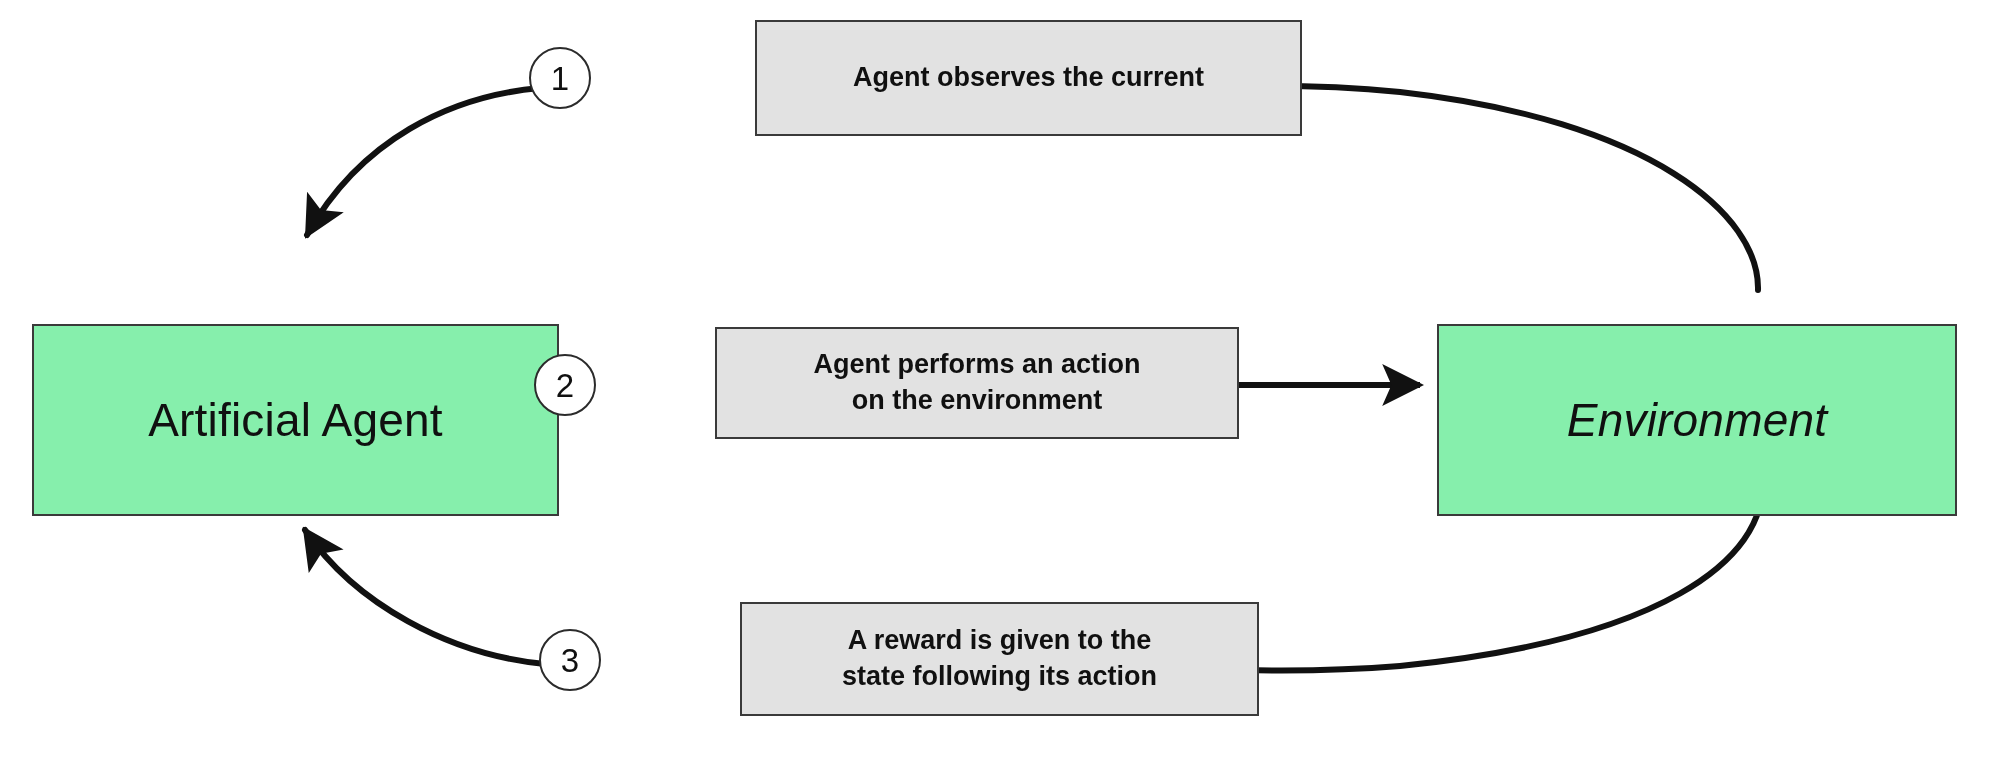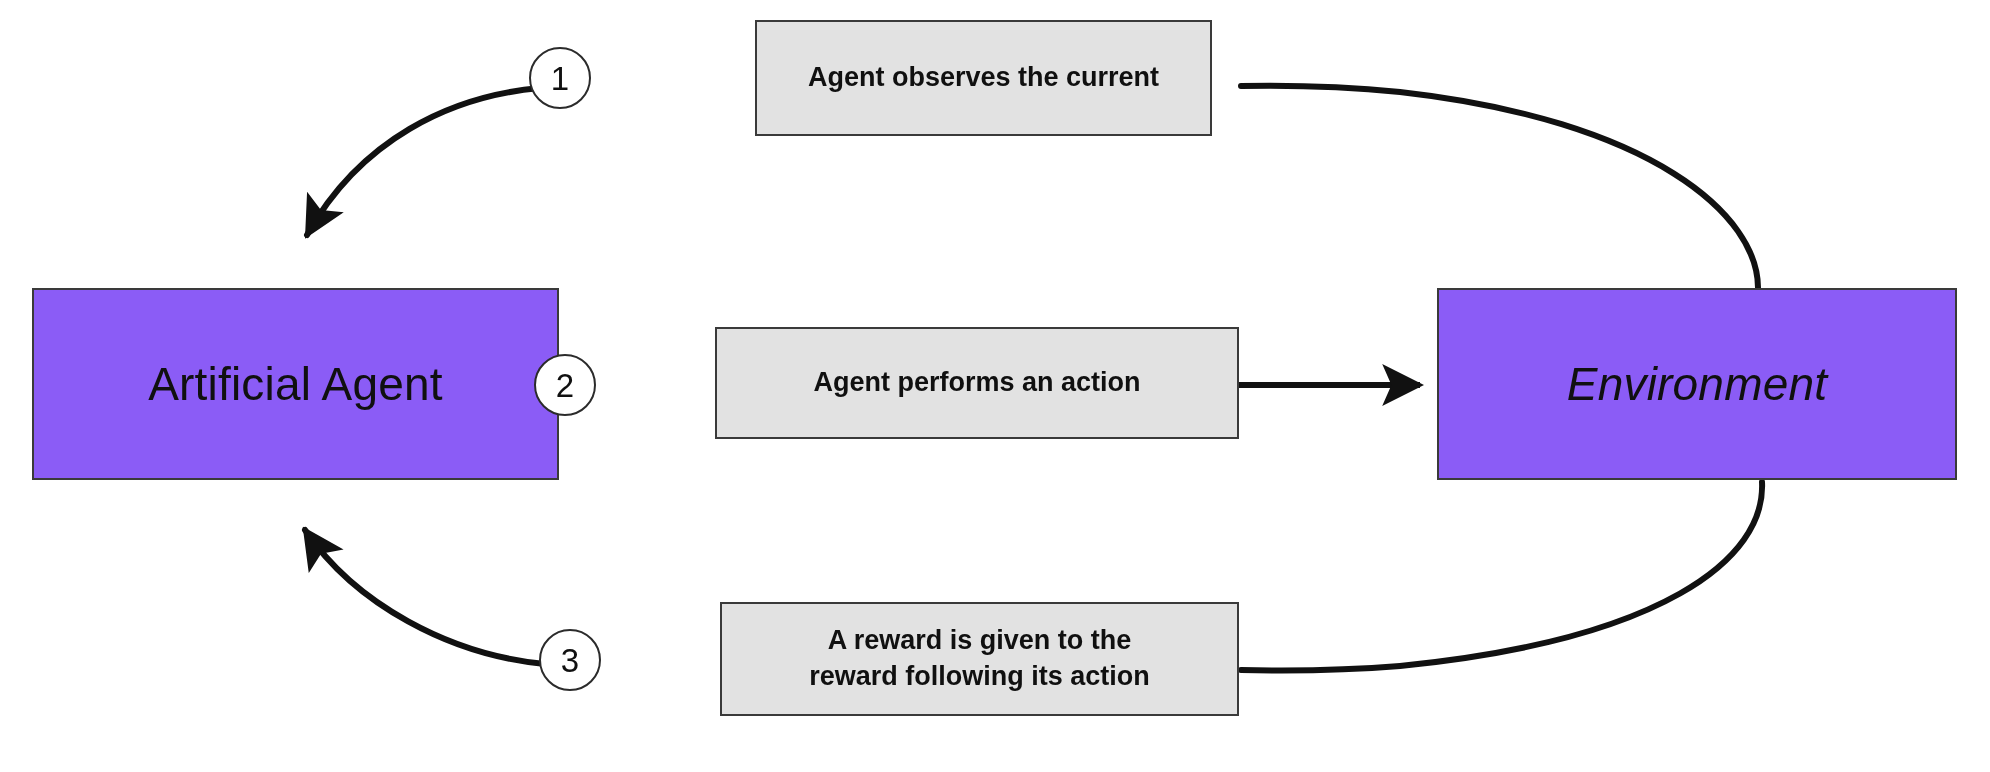--- a/index.html
+++ b/index.html
@@ -21,26 +21,27 @@
   #wires {
     position: absolute;
     left: 0;
     top: 0;
     width: 1990px;
     height: 772px;
     pointer-events: none;
   }
   .node-box {
     position: absolute;
-    background: #8b5cf6;
+    background: #86efac;
     border: 2px solid #3a3a3a;
     box-sizing: border-box;
     display: flex;
     align-items: center;
     justify-content: center;
+    margin-top: 36px;
   }
   .node-label {
     font-family: "Liberation Sans", sans-serif;
     font-size: 46px;
     font-weight: 400;
     color: #101010;
     letter-spacing: 0.2px;
     white-space: nowrap;
   }
   .step-box {
@@ -108,41 +109,42 @@
   </svg>
 
   <div class="node-box" style="left:32px; top:288px; width:527px; height:192px;">
     <span class="node-label">Artificial Agent</span>
   </div>
 
   <div class="node-box" style="left:1437px; top:288px; width:520px; height:192px;font-style:italic;">
     <span class="node-label">Environment</span>
   </div>
 
-  <div class="step-box" style="left:755px; top:20px; width:457px; height:116px;">
+  <div class="step-box" style="left:755px; top:20px; width:547px; height:116px;">
     <div class="step-text">
       <span>Agent observes the current</span><br>
     </div>
   </div>
   <div class="step-circle" style="left:529px; top:47px;">
     <span class="step-circle-num">1</span>
   </div>
 
   <div class="step-box" style="left:715px; top:327px; width:524px; height:112px;justify-content:center;">
     <div class="step-text">
       <span>Agent performs an action</span><br>
+      <span>on the environment</span>
     </div>
   </div>
   <div class="step-circle" style="left:534px; top:354px;">
     <span class="step-circle-num">2</span>
   </div>
 
-  <div class="step-box" style="left:720px; top:602px; width:519px; height:114px;">
+  <div class="step-box" style="left:740px; top:602px; width:519px; height:114px;">
     <div class="step-text">
       <span>A reward is given to the</span><br>
-      <span>reward following its action</span>
+      <span>state following its action</span>
     </div>
   </div>
   <div class="step-circle" style="left:539px; top:629px;">
     <span class="step-circle-num">3</span>
   </div>
 
 </div>
 
 </body></html>

